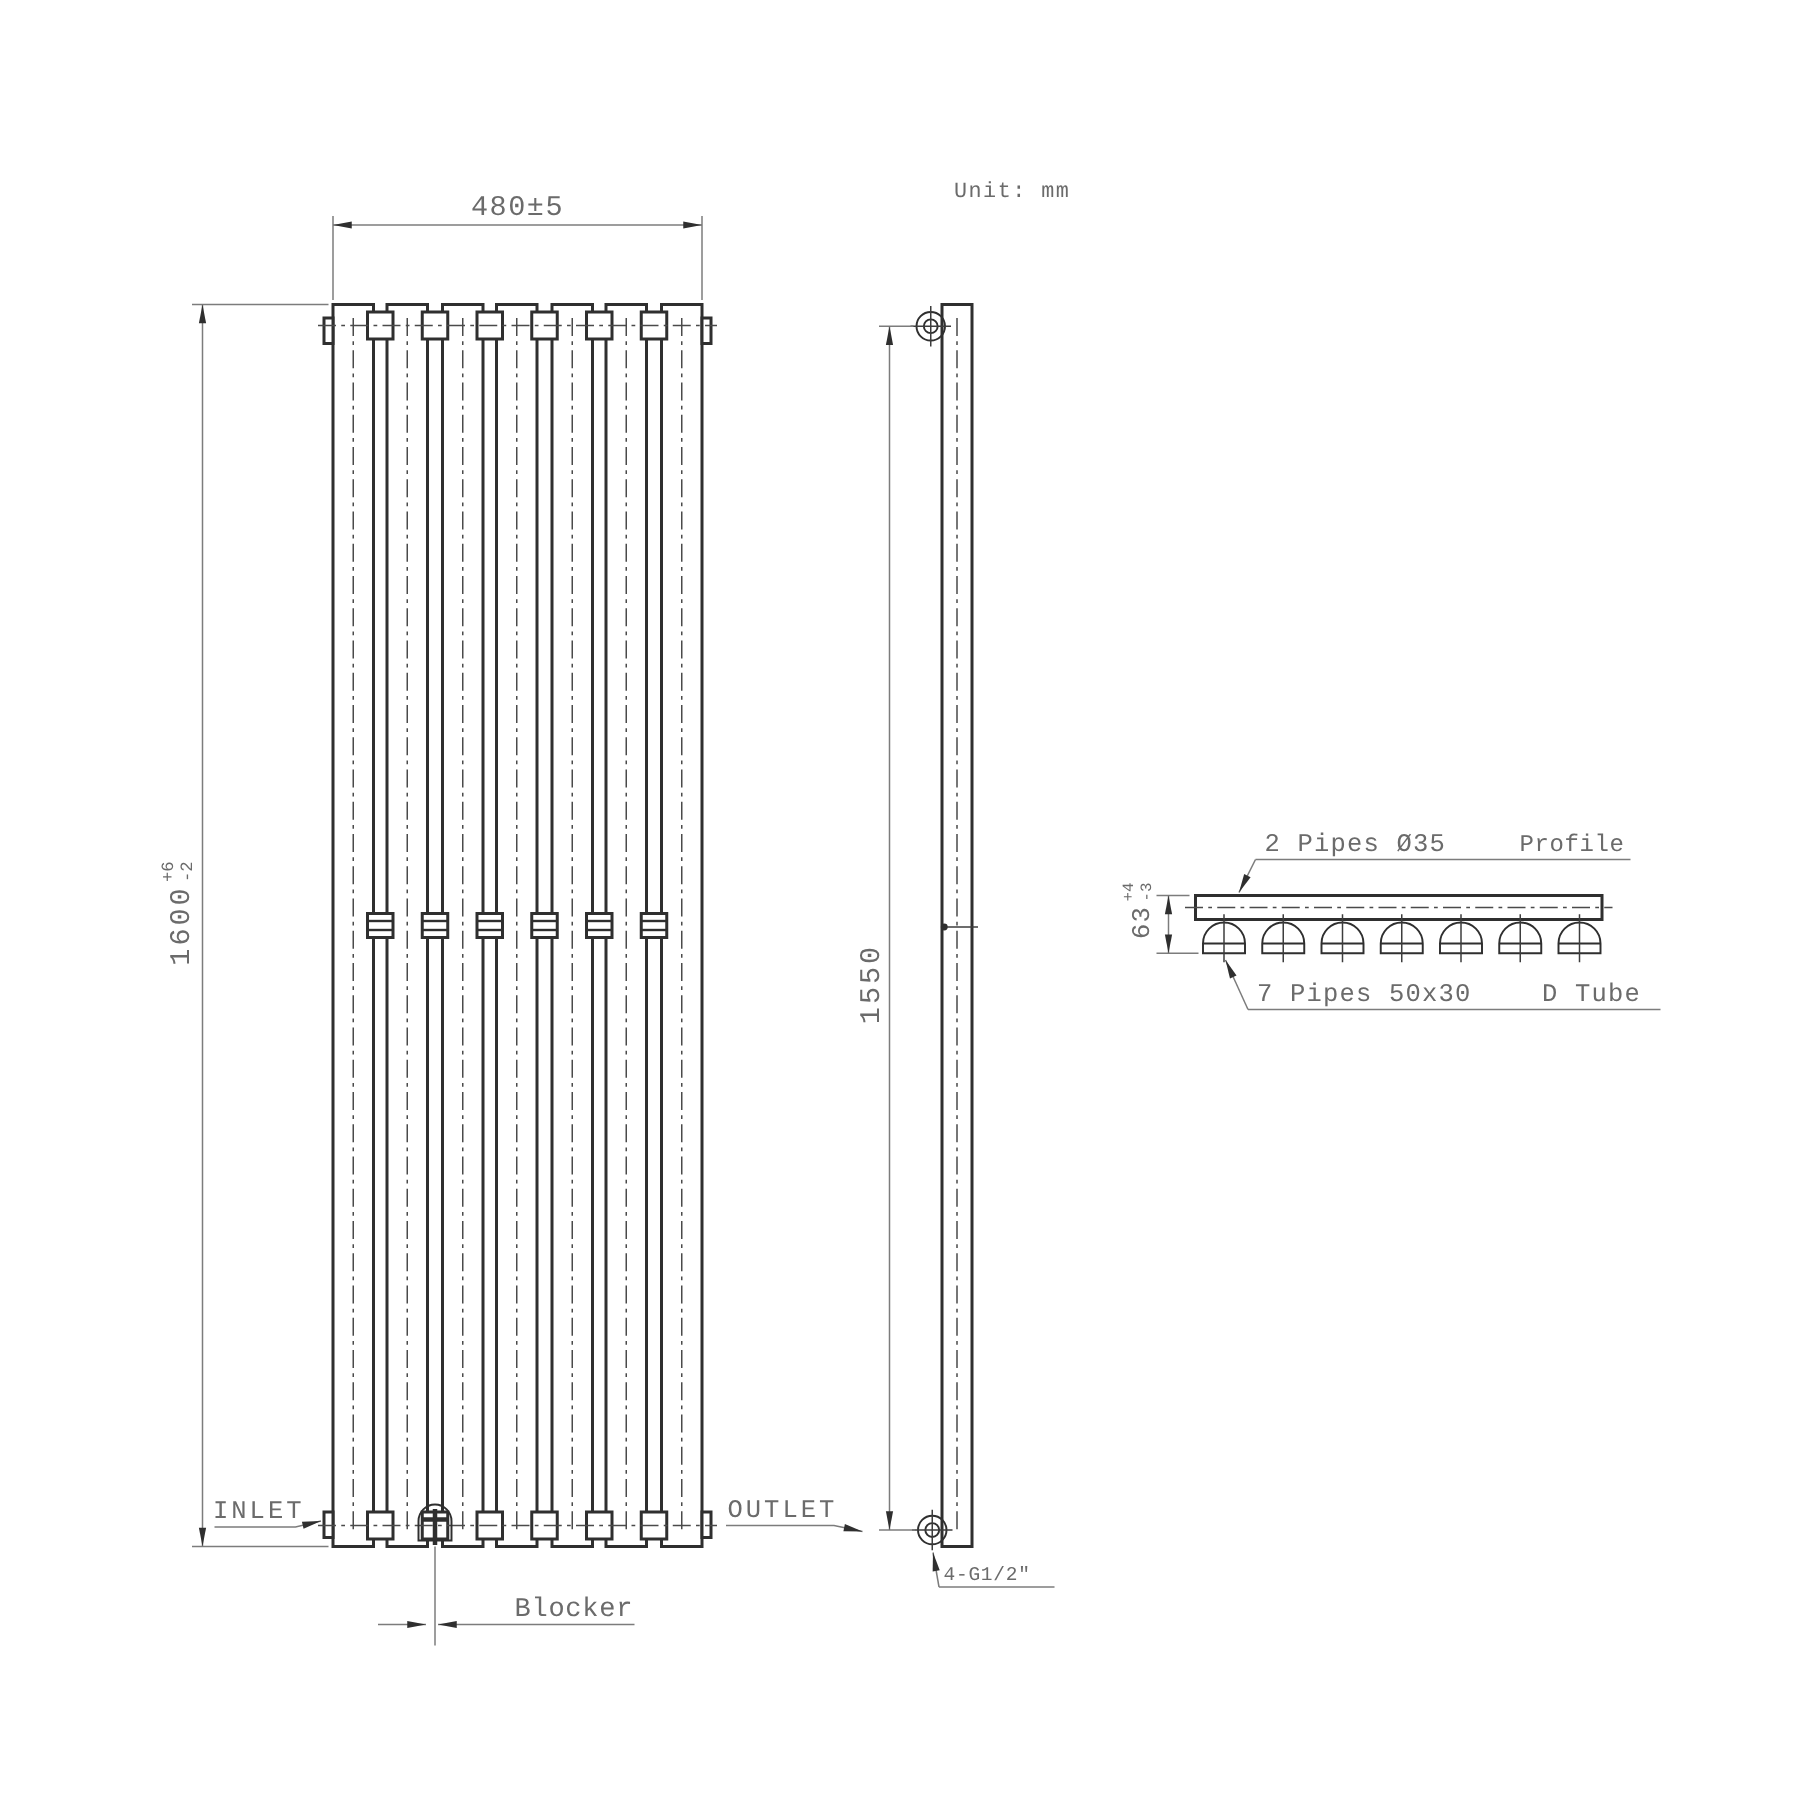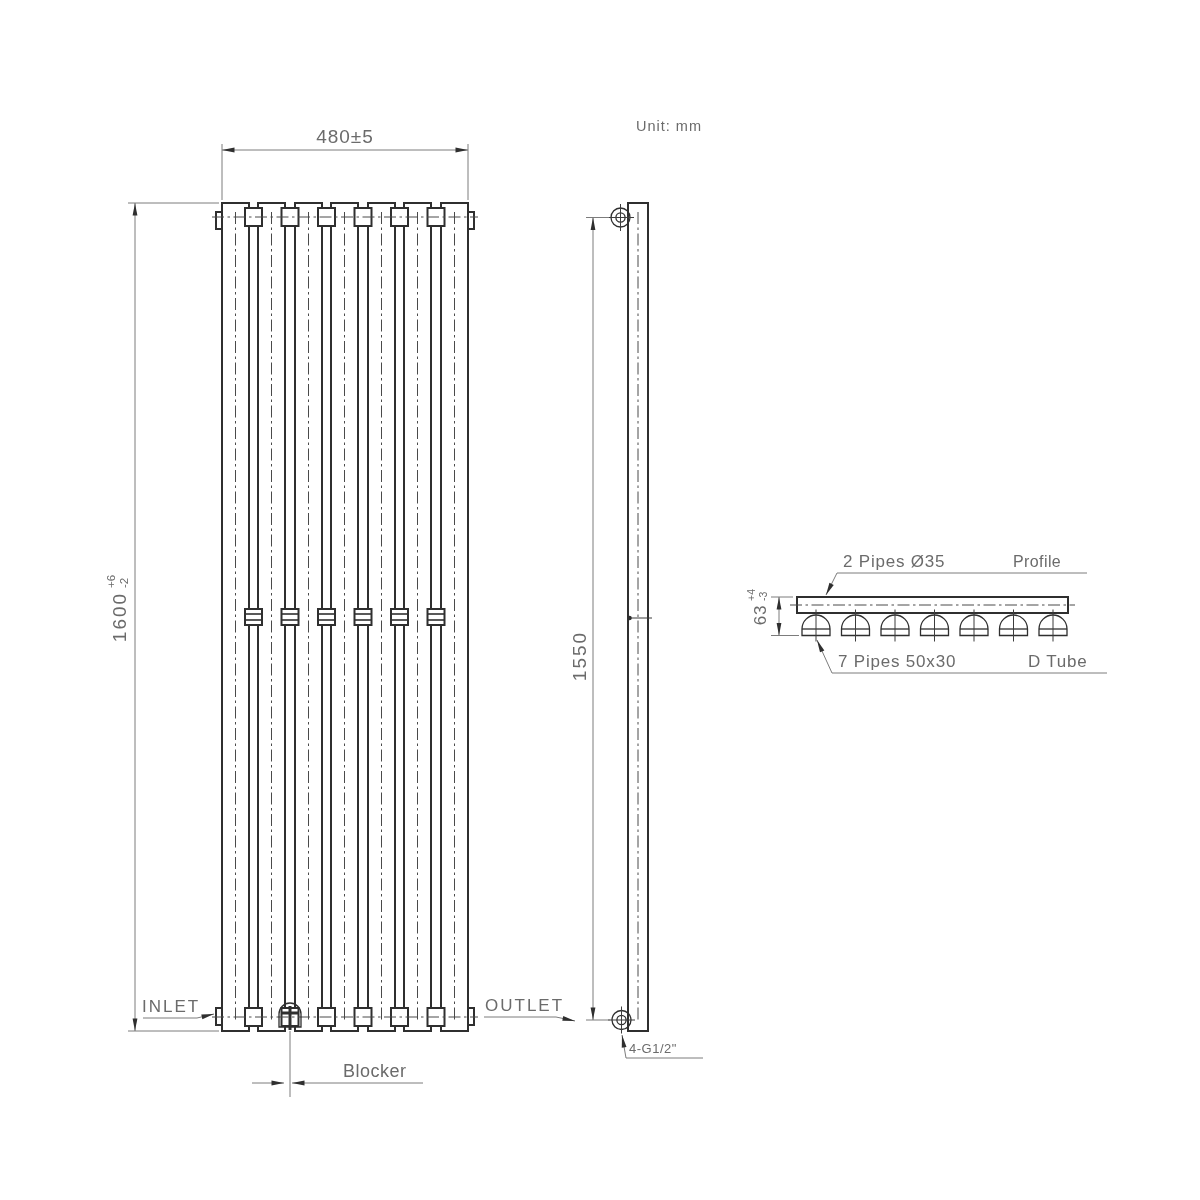--- a/index.html
+++ b/index.html
@@ -1,17 +1,17 @@
 <!DOCTYPE html>
 <html><head>
 <meta charset="utf-8">
 <style>
   html,body{margin:0;padding:0;background:#ffffff;}
   .stage{position:relative;width:1200px;height:1200px;background:#ffffff;overflow:hidden;
-         font-family:Liberation Sans, sans-serif;}
+         font-family:Liberation Mono, monospace;}
   svg{position:absolute;left:0;top:0;}
   .obj{stroke:#2f2f2f;stroke-width:2;fill:#ffffff;}
   .objthin{stroke:#2f2f2f;stroke-width:1.3;fill:none;}
   .objline{stroke:#2f2f2f;stroke-width:1.6;fill:none;}
   .bold3{stroke:#2f2f2f;stroke-width:3;fill:none;}
   .cl{stroke:#4a4a4a;stroke-width:1;fill:none;stroke-dasharray:12 3.5 2.5 3.5;}
   .clthin{stroke:#3d3d3d;stroke-width:1;fill:none;}
   .dim{stroke:#7c7c7c;stroke-width:1;fill:none;}
   text{fill:#6b6b6b;}
   .t19{font-size:19px;letter-spacing:1px;}

